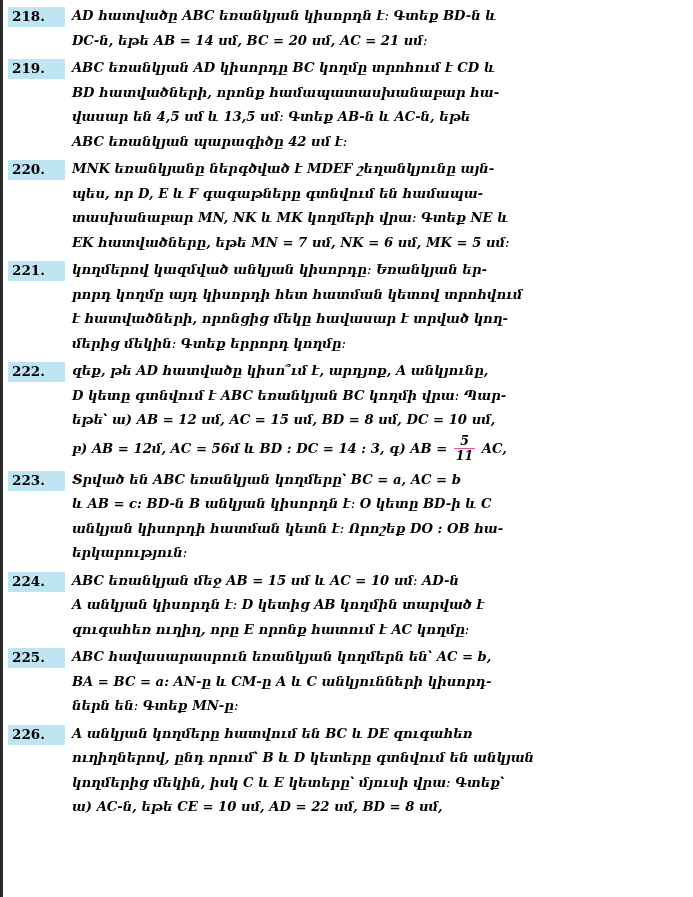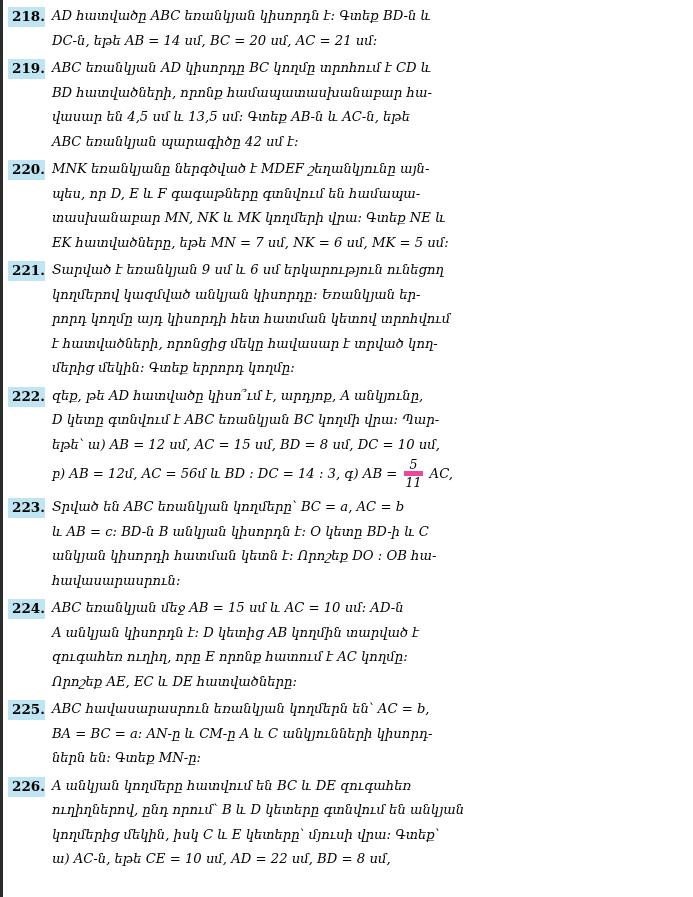--- a/index.html
+++ b/index.html
@@ -36,36 +36,37 @@
     margin-bottom: 7px;
   }
   .num {
     flex: 0 0 auto;
     background: #bfe4f2;
     color: #000;
     font-family: "DejaVu Serif", serif;
     font-weight: bold;
     font-size: 13.5px;
     line-height: 17px;
-    padding: 1px 0 2px 4px;
+    padding: 1px 20px 2px 4px;
     margin-right: 7px;
     margin-top: 1px;
     min-width: 30px;
     text-align: center;
     box-sizing: border-box;
   }
   .body {
     flex: 1 1 auto;
     font-size: 13.2px;
     line-height: 20.5px;
     text-align: justify;
     text-justify: inter-word;
   }
   .body p {
     margin: 0;
+    font-weight: bold;
   }
   .body p + p {
     margin-top: 4px;
   }
   i, .it {
     font-style: italic;
   }
   .frac {
     display: inline-block;
     vertical-align: middle;
@@ -76,21 +77,21 @@
     position: relative;
     top: -1px;
   }
   .frac .nm {
     display: block;
     padding: 0 2px;
     font-size: 12.5px;
   }
   .frac .dn {
     display: block;
-    border-top: 5px solid #ec4899;
+    border-top: 1px solid #ec4899;
     padding: 0 2px;
     font-size: 12.5px;
   }
   .indent {
     display: inline-block;
     width: 24px;
   }
   .tall {
     line-height: 27px;
   }
@@ -125,21 +126,20 @@
       <p class="it">MNK եռանկյանը ներգծված է MDEF շեղանկյունը այն-</p>
       <p class="it">պես, որ D, E և F գագաթները գտնվում են համապա-</p>
       <p class="it">տասխանաբար MN, NK և MK կողմերի վրա։ Գտեք NE և</p>
       <p class="it">EK հատվածները, եթե MN = 7 սմ, NK = 6 սմ, MK = 5 սմ։</p>
     </div>
   </div>
 
   <div class="problem">
     <div class="num">221.</div>
     <div class="body">
-      <p class="it">Տարված է եռանկյան 9 սմ և 6 սմ երկարություն ունեցող</p>
       <p class="it">կողմերով կազմված անկյան կիսորդը։ Եռանկյան եր-</p>
       <p class="it">րորդ կողմը այդ կիսորդի հետ հատման կետով տրոհվում</p>
       <p class="it">է հատվածների, որոնցից մեկը հավասար է տրված կող-</p>
       <p class="it">մերից մեկին։ Գտեք երրորդ կողմը։</p>
     </div>
   </div>
 
   <div class="problem">
     <div class="num">222.</div>
     <div class="body">
@@ -151,31 +151,30 @@
       </p>
     </div>
   </div>
 
   <div class="problem">
     <div class="num">223.</div>
     <div class="body">
       <p class="it">Տրված են ABC եռանկյան կողմերը՝ BC = a, AC = b</p>
       <p class="it">և AB = c: BD-ն B անկյան կիսորդն է։ O կետը BD-ի և C</p>
       <p class="it">անկյան կիսորդի հատման կետն է։ Որոշեք DO : OB հա-</p>
-      <p class="it">հավասարասրուն։</p>
+      <p class="it">երկարություն։</p>
     </div>
   </div>
 
   <div class="problem">
     <div class="num">224.</div>
     <div class="body">
       <p class="it">ABC եռանկյան մեջ AB = 15 սմ և AC = 10 սմ։ AD-ն</p>
       <p class="it">A անկյան կիսորդն է։ D կետից AB կողմին տարված է</p>
       <p class="it">զուգահեռ ուղիղ, որը E որոնք հատում է AC կողմը։</p>
-      <p class="it">Որոշեք AE, EC և DE հատվածները։</p>
     </div>
   </div>
 
   <div class="problem">
     <div class="num">225.</div>
     <div class="body">
       <p class="it">ABC հավասարասրուն եռանկյան կողմերն են՝ AC = b,</p>
       <p class="it">BA = BC = a: AN-ը և CM-ը A և C անկյունների կիսորդ-</p>
       <p class="it">ներն են։ Գտեք MN-ը։</p>
     </div>

